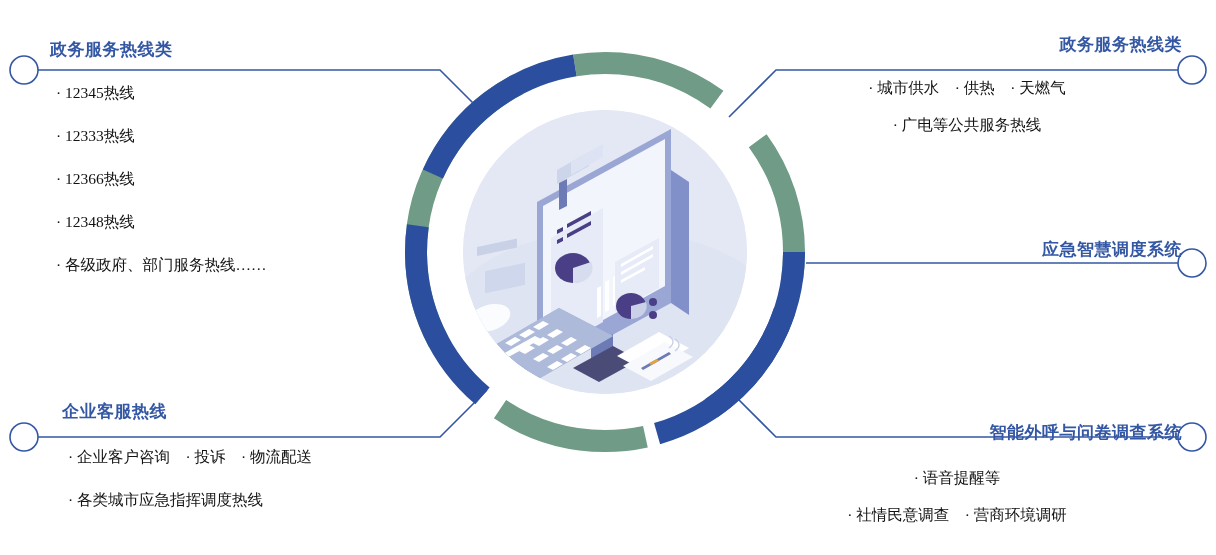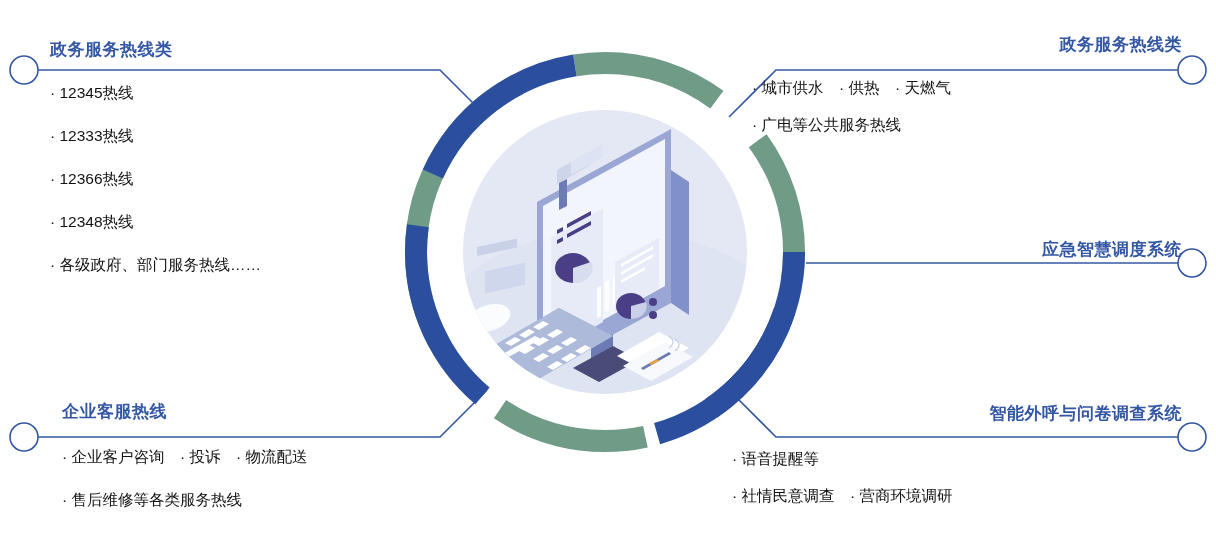--- a/index.html
+++ b/index.html
@@ -27,50 +27,50 @@
   
   .block{position:absolute;}
   .block h3{
     margin:0;
     font-size:17px;
     font-weight:bold;
     color:#3457a4;
     letter-spacing:.5px;
     white-space:nowrap;
   }
-  .block ul{margin:0;padding:0;list-style:none;}
+  .block ul{margin:6px;padding:0;list-style:none;font-family:Liberation Serif, serif;}
   .block li{
     font-size:15.5px;
     color:#121212;
     white-space:nowrap;
     font-weight:400;
   }
   .block.left h3{text-align:left;}
   .block.left li{text-align:left;}
   .block.right h3{text-align:right;}
-  .block.right li{text-align:left;}
+  .block.right li{text-align:center;}
 
   
   #blk-gov-hotline{left:50px;top:38px;width:420px;}
   #blk-gov-hotline ul{margin-top:22px;}
   #blk-gov-hotline li{margin-bottom:22px;}
 
   #blk-enterprise{left:62px;top:400px;width:420px;}
   #blk-enterprise ul{margin-top:24px;}
   #blk-enterprise li{margin-bottom:22px;}
 
   #blk-public-service{right:34px;top:33px;width:430px;}
   #blk-public-service ul{margin-top:22px;}
   #blk-public-service li{margin-bottom:16px;}
 
   #blk-emergency{right:34px;top:238px;width:430px;}
   #blk-emergency ul{margin-top:24px;}
   #blk-emergency li{margin-bottom:16px;}
 
-  #blk-outbound{right:34px;top:402px;width:450px;}
+  #blk-outbound{right:34px;top:421px;width:450px;}
   #blk-outbound ul{margin-top:24px;}
   #blk-outbound li{margin-bottom:16px;}
 </style>
 </head>
 <body>
 
 <div id="stage">
 
   <svg class="connectors" viewBox="0 0 1216 555" width="1216" height="555">
     <g fill="none" stroke="#3457a4" stroke-width="1.6">
@@ -216,21 +216,21 @@
       <li>· 12366热线</li>
       <li>· 12348热线</li>
       <li>· 各级政府、部门服务热线……</li>
     </ul>
   </div>
 
   <div class="block left" id="blk-enterprise">
     <h3>企业客服热线</h3>
     <ul>
       <li>· 企业客户咨询　· 投诉　· 物流配送</li>
-      <li>· 售后维修等各类服务热线</li>
+      <li>· 各类城市应急指挥调度热线</li>
     </ul>
   </div>
 
   <div class="block right" id="blk-public-service">
     <h3>政务服务热线类</h3>
     <ul>
       <li>· 城市供水　· 供热　· 天燃气</li>
       <li>· 广电等公共服务热线</li>
     </ul>
   </div>

